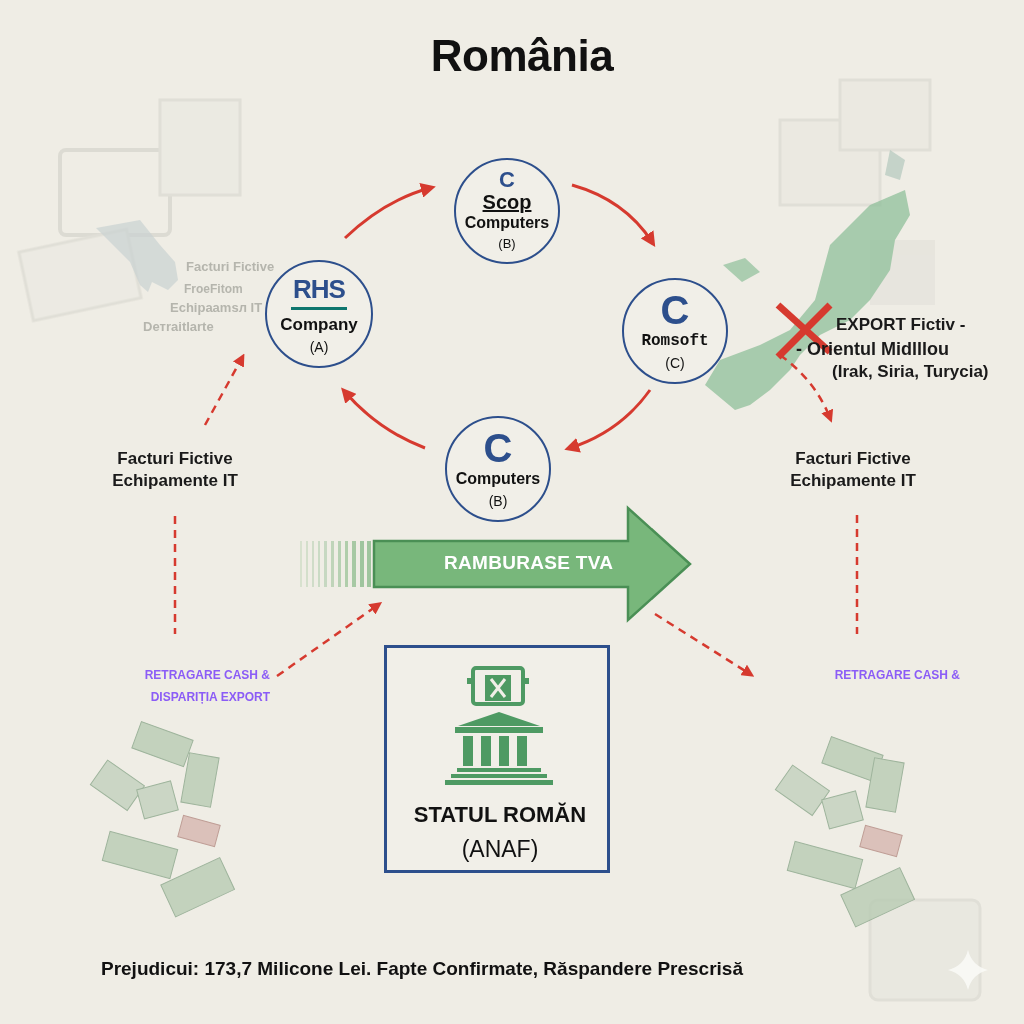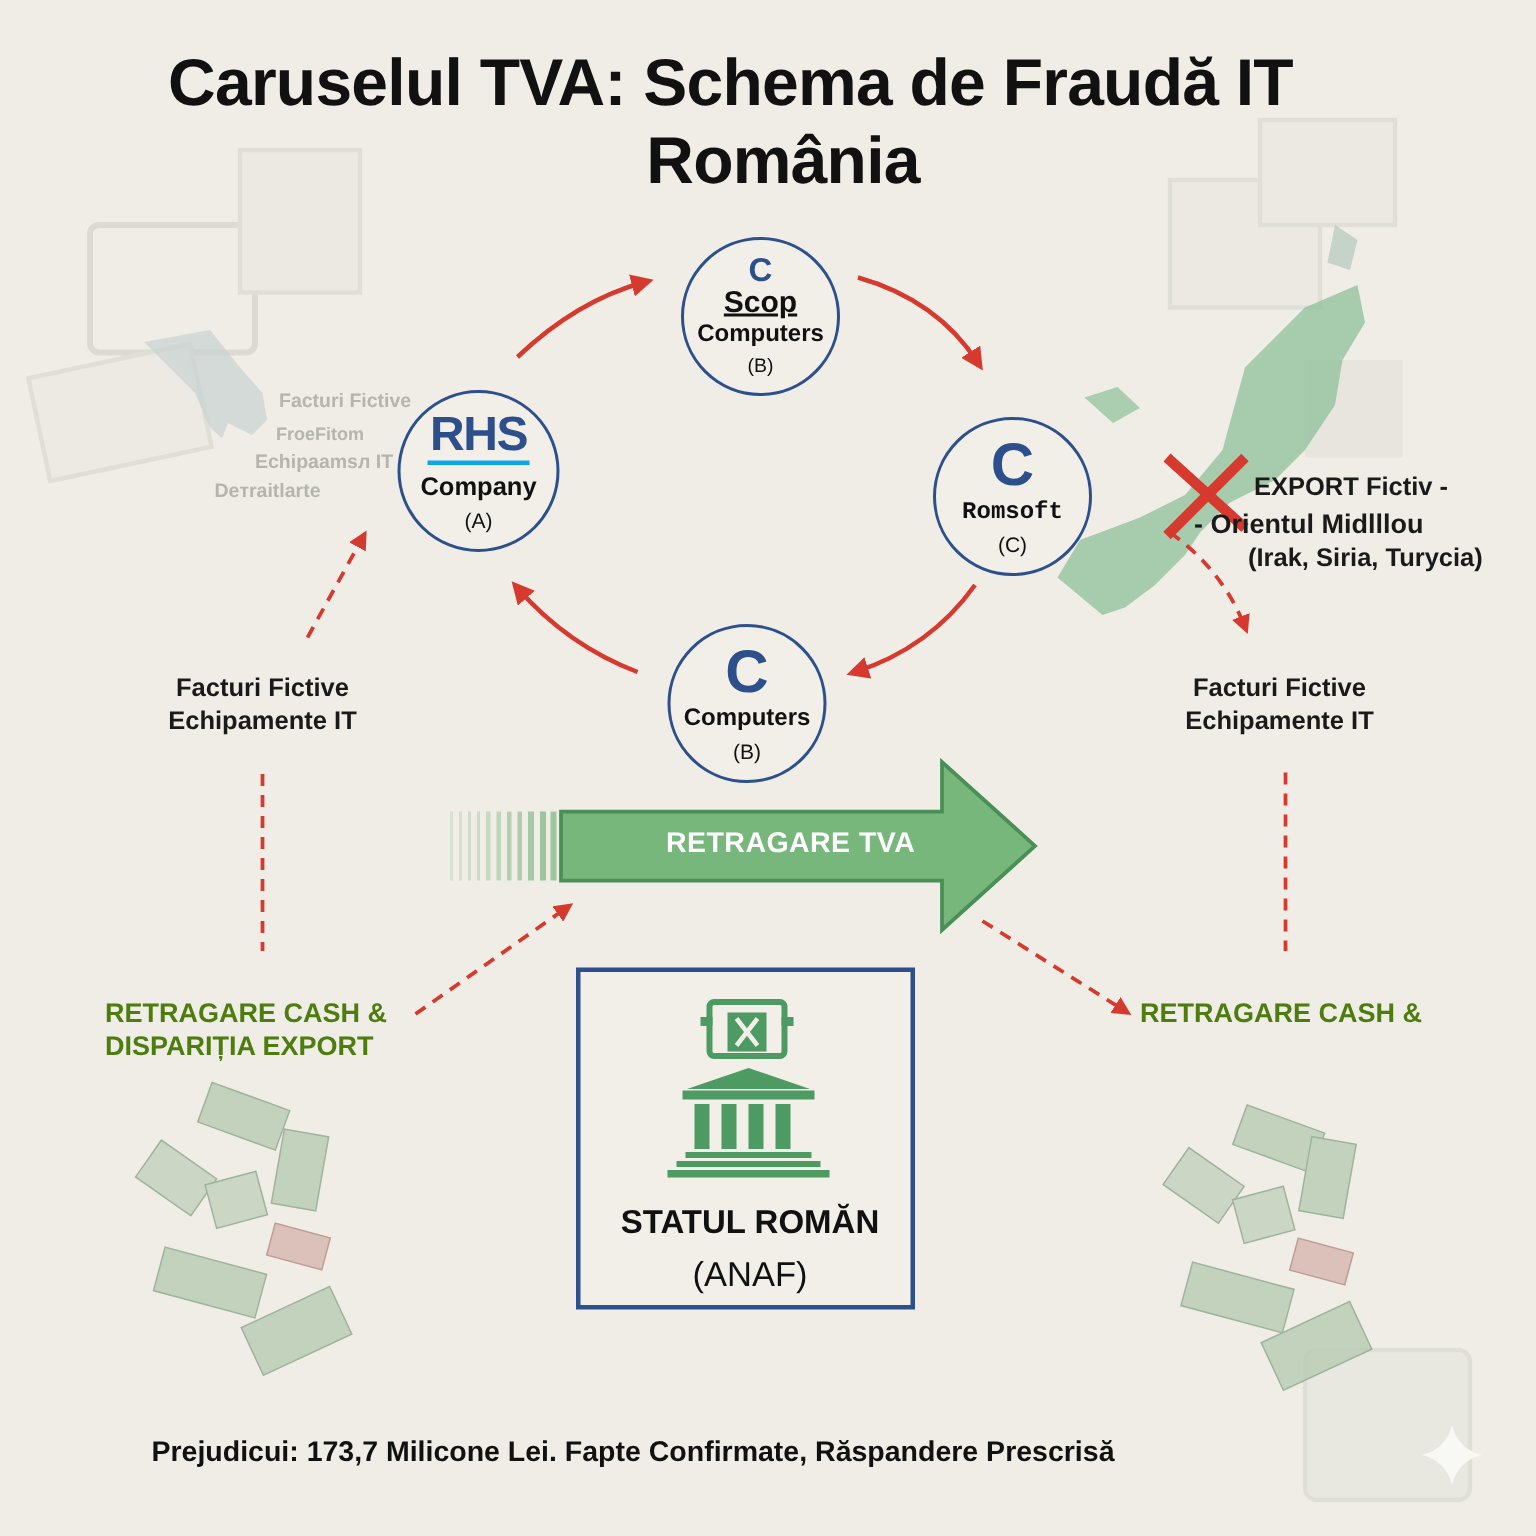--- a/index.html
+++ b/index.html
@@ -21,24 +21,24 @@
 
   .node {
     border: 2.5px solid #2d4f8c; border-radius: 50%;
     background: #f1efe8;
     display: flex; flex-direction: column; align-items: center; justify-content: center;
     text-align: center; box-sizing: border-box;
   }
   .node .nm { font-weight: bold; font-size: 17px; line-height: 22px; color: #111; }
   .node .lt { font-size: 14px; line-height: 18px; color: #111; margin-top: 2px; }
   .node .logo-c { color: #2d4f8c; font-weight: bold; line-height: 1; }
-  .rhs-logo { color: #2d4f8c; font-weight: bold; font-size: 32px; line-height: 34px; border-bottom: 3px solid #0ea5e9; padding: 0 2px 1px; margin-bottom: 4px; letter-spacing: -1px; }
+  .rhs-logo { color: #2d4f8c; font-weight: bold; font-size: 26px; line-height: 34px; border-bottom: 3px solid #0f766e; padding: 0 2px 1px; margin-bottom: 4px; letter-spacing: -1px; }
 
   .label-dark { font-weight: bold; font-size: 17px; line-height: 22px; text-align: center; color: #1a1a1a; }
-  .label-red { font-weight: bold; font-size: 18px; line-height: 22px; text-align: left; color: #4d7c0f; }
+  .label-red { font-weight: bold; font-size: 12px; line-height: 22px; text-align: right; color: #8b5cf6; }
   .ghost { color: #b5b5ad; font-weight: bold; font-size: 13px; line-height: 22px; }
 
   .arrow-text {
     color: #ffffff; font-weight: bold; font-size: 19px; letter-spacing: 0.3px;
   }
   .anaf-box {
     left: 384px; top: 645px; width: 226px; height: 228px;
     border: 3px solid #2d4f8c; box-sizing: border-box; background: #f1efe8;
   }
   .anaf-title { font-weight: bold; font-size: 22px; line-height: 30px; text-align: center; color: #111; }
@@ -126,21 +126,20 @@
     <rect x="825" y="795" width="35" height="30" transform="rotate(-15 842 810)" fill="#c3d1be" stroke="#8aa68a"></rect>
     <rect x="862" y="830" width="38" height="22" transform="rotate(15 881 841)" fill="#d7b7b0" stroke="#b38a82"></rect>
     <rect x="790" y="850" width="70" height="30" transform="rotate(15 825 865)" fill="#b9ccb4" stroke="#8aa68a"></rect>
     <rect x="845" y="880" width="65" height="35" transform="rotate(-25 877 897)" fill="#b9ccb4" stroke="#8aa68a"></rect>
   </g>
 
   <path d="M968,950 Q972,966 988,970 Q972,974 968,990 Q964,974 948,970 Q964,966 968,950 Z" fill="#fafaf6" opacity="0.9"></path>
 </svg>
 
 <div class="abs title">
-  <span class="l1">Caruselul TVA: Schema de Fraudă IT</span>
   <span class="l2">România</span>
 </div>
 
 <div class="abs ghost" style="left:186px; top:256px;">
   <div>Facturi Fictive</div>
 </div>
 <div class="abs ghost" style="left:184px; top:278px; font-size:12px;">FrоeFitom</div>
 <div class="abs ghost" style="left:170px; top:297px;">Echipaamsл IT</div>
 <div class="abs ghost" style="left:143px; top:316px;">Deтraitlarte</div>
 
@@ -178,21 +177,21 @@
 <div class="abs label-dark" style="left:90px; top:448px; width:170px;">
   <div>Facturi Fictive</div>
   <div>Echipamente IT</div>
 </div>
 
 <div class="abs label-dark" style="left:768px; top:448px; width:170px;">
   <div>Facturi Fictive</div>
   <div>Echipamente IT</div>
 </div>
 
-<div class="abs arrow-text" style="left:444px; top:552px;">RETRAGARE TVA</div>
+<div class="abs arrow-text" style="left:444px; top:552px;">RAMBURASE TVA</div>
 
 <div class="abs label-red" style="left:70px; top:664px; width:200px;">
   <div>RETRAGARE CASH &amp;</div>
   <div>DISPARIȚIA EXPORT</div>
 </div>
 
 <div class="abs label-red" style="left:760px; top:664px; width:200px;">
   <div>RETRAGARE CASH &amp;</div>
 </div>
 

